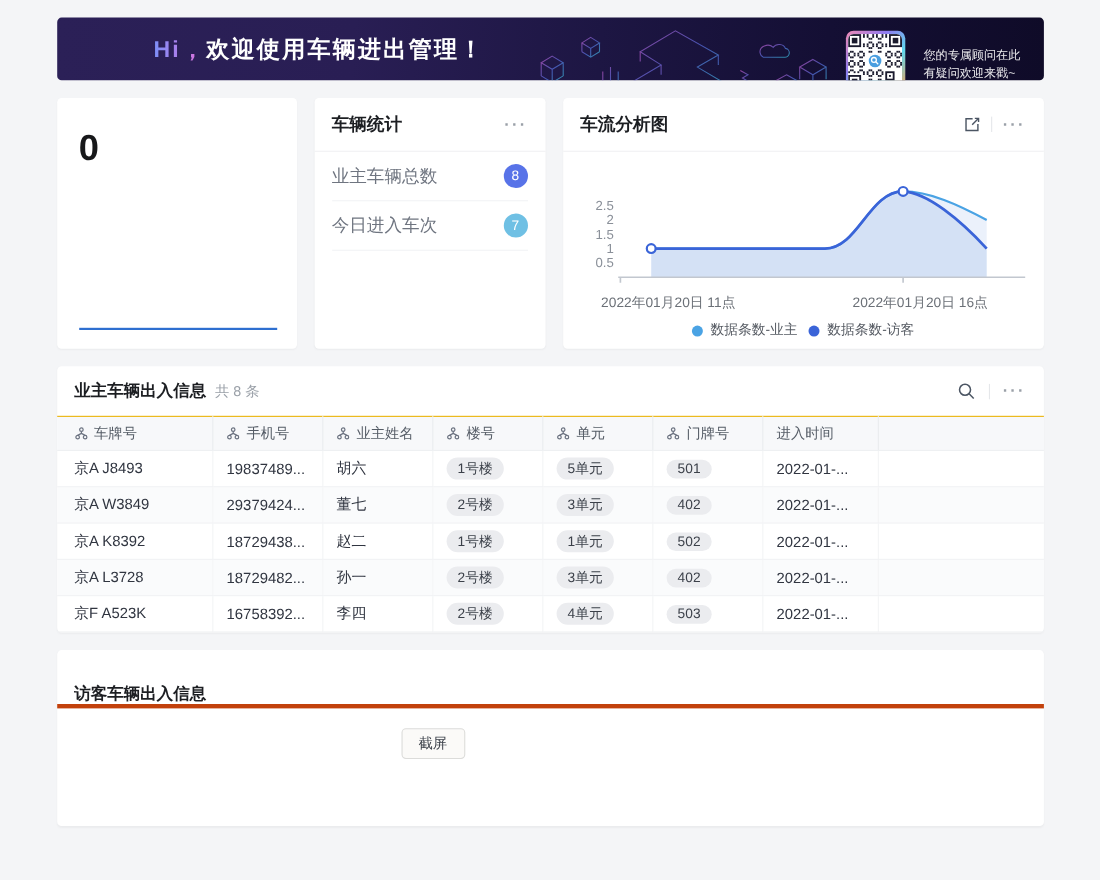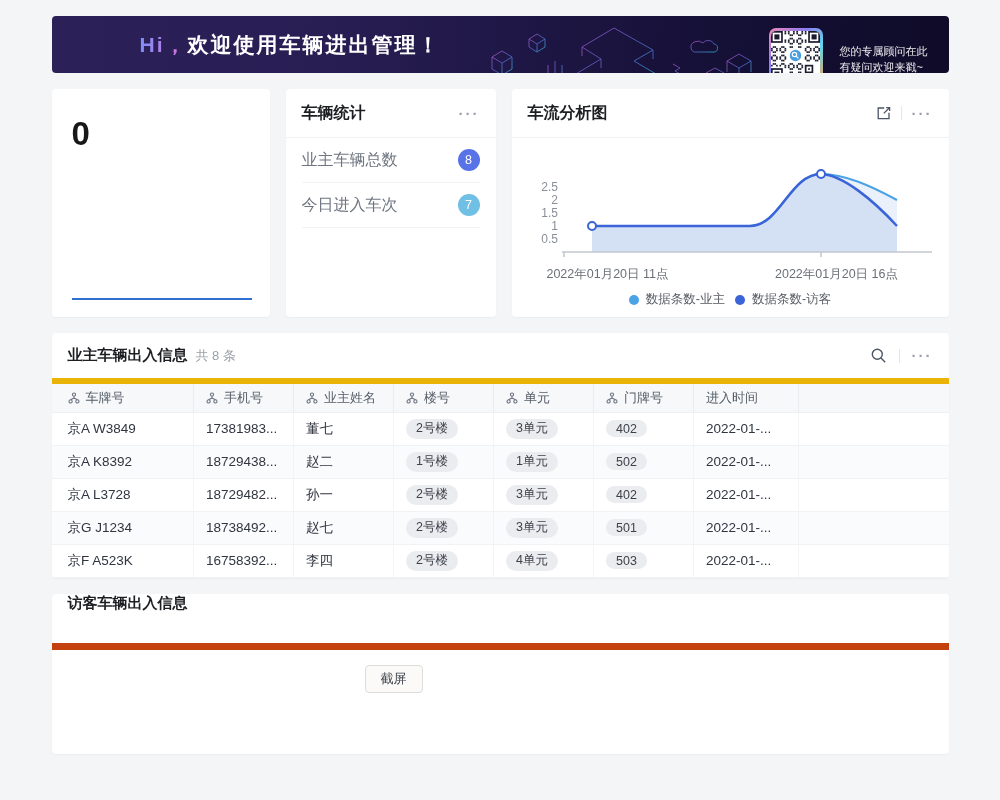--- a/index.html
+++ b/index.html
@@ -50,35 +50,35 @@
   .legend .dot{width:10px;height:10px;border-radius:50%;}
 
   
   .table-card{margin-top:16px;}
   .table-title-row{display:flex;align-items:center;height:45px;padding:0 16px;}
   .table-title{font-size:15px;font-weight:bold;color:#1c1e22;}
   .table-count{font-size:13px;color:#9aa0a8;margin-left:8px;}
   .table-tools{margin-left:auto;display:flex;align-items:center;gap:12px;}
   table{border-collapse:collapse;width:100%;table-layout:fixed;}
   thead th{background:#f7f8fa;height:31px;font-size:13px;font-weight:normal;color:#555c66;
-    text-align:center;padding:0 12px;border-top:6px solid #eab308;border-bottom:1px solid #eef0f2;
+    text-align:center;padding:0 12px;border-top:1px solid #eab308;border-bottom:1px solid #eef0f2;
     border-right:1px solid #e9ebee;box-sizing:border-box;}
   thead th:first-child{padding-left:16px;}
   thead th:last-child{border-right:none;}
   thead th .hd{display:flex;align-items:center;gap:6px;}
   tbody td{height:33px;font-size:13.5px;color:#303540;padding:0 12px;
     border-bottom:1px solid #f1f2f4;border-right:1px solid #f3f4f6;box-sizing:border-box;white-space:nowrap;overflow:hidden;}
   tbody td:first-child{padding-left:16px;}
   tbody td:last-child{border-right:none;}
   tbody tr:nth-child(even){background:#fafbfc;}
   .pill{display:inline-block;background:#ebecef;border-radius:10px;padding:1.5px 10px;font-size:12.5px;color:#3c414a;}
 
   
   .visitor-card{margin-top:16px;position:relative;height:160px;}
-  .visitor-head{display:flex;align-items:flex-start;height:49px;padding:0 16px;border-bottom:7px solid #c2410c;}
+  .visitor-head{display:flex;align-items:flex-end;height:49px;padding:0 16px;border-bottom:4px solid #c2410c;}
   .visitor-title{font-size:15px;font-weight:bold;color:#1c1e22;}
   .shot-btn{position:absolute;left:313px;top:71px;padding:4px 15px;font-size:13px;color:#3c414a;
     background:#fbfaf8;border:1px solid #dcdcda;border-radius:4px;cursor:pointer;}
 </style>
 </head>
 <body>
 
 <div class="page">
 
   <div class="banner">
@@ -451,22 +451,32 @@
             <th>
               <span class="hd">
                 <span>进入时间</span>
               </span>
             </th>
             <th></th>
           </tr>
         </thead>
       <tbody id="owner-tbody">
           <tr>
+            <td>京A J8493</td>
+            <td>19837489...</td>
+            <td>胡六</td>
+            <td><span class="pill">1号楼</span></td>
+            <td><span class="pill">5单元</span></td>
+            <td><span class="pill">501</span></td>
+            <td>2022-01-...</td>
+            <td></td>
+          </tr>
+          <tr>
             <td>京A W3849</td>
-            <td>17381983...</td>
+            <td>29379424...</td>
             <td>董七</td>
             <td><span class="pill">2号楼</span></td>
             <td><span class="pill">3单元</span></td>
             <td><span class="pill">402</span></td>
             <td>2022-01-...</td>
             <td></td>
           </tr>
           <tr>
             <td>京A K8392</td>
             <td>18729438...</td>
@@ -481,30 +491,20 @@
             <td>京A L3728</td>
             <td>18729482...</td>
             <td>孙一</td>
             <td><span class="pill">2号楼</span></td>
             <td><span class="pill">3单元</span></td>
             <td><span class="pill">402</span></td>
             <td>2022-01-...</td>
             <td></td>
           </tr>
           <tr>
-            <td>京G J1234</td>
-            <td>18738492...</td>
-            <td>赵七</td>
-            <td><span class="pill">2号楼</span></td>
-            <td><span class="pill">3单元</span></td>
-            <td><span class="pill">501</span></td>
-            <td>2022-01-...</td>
-            <td></td>
-          </tr>
-          <tr>
             <td>京F A523K</td>
             <td>16758392...</td>
             <td>李四</td>
             <td><span class="pill">2号楼</span></td>
             <td><span class="pill">4单元</span></td>
             <td><span class="pill">503</span></td>
             <td>2022-01-...</td>
             <td></td>
           </tr>
         </tbody>

